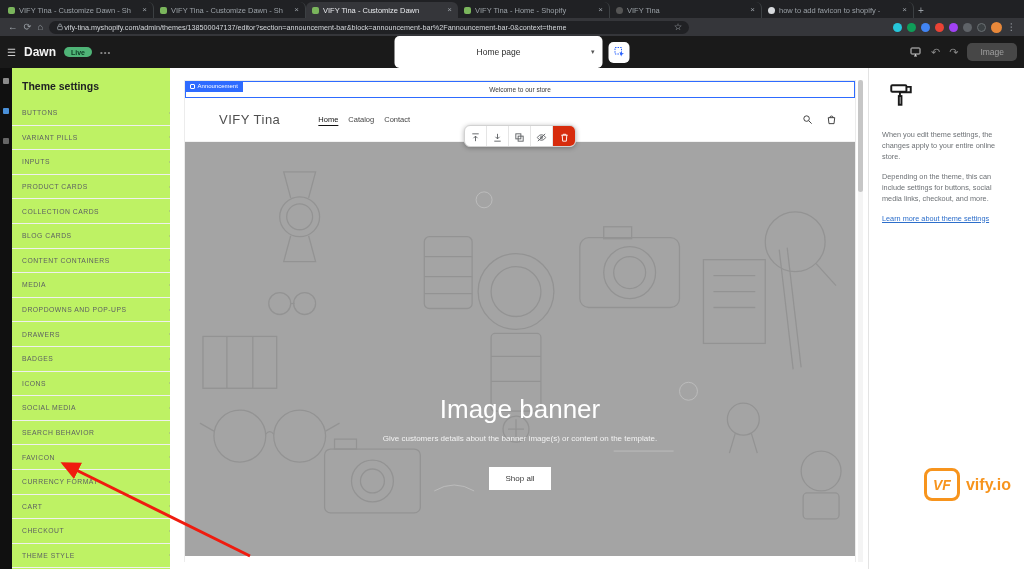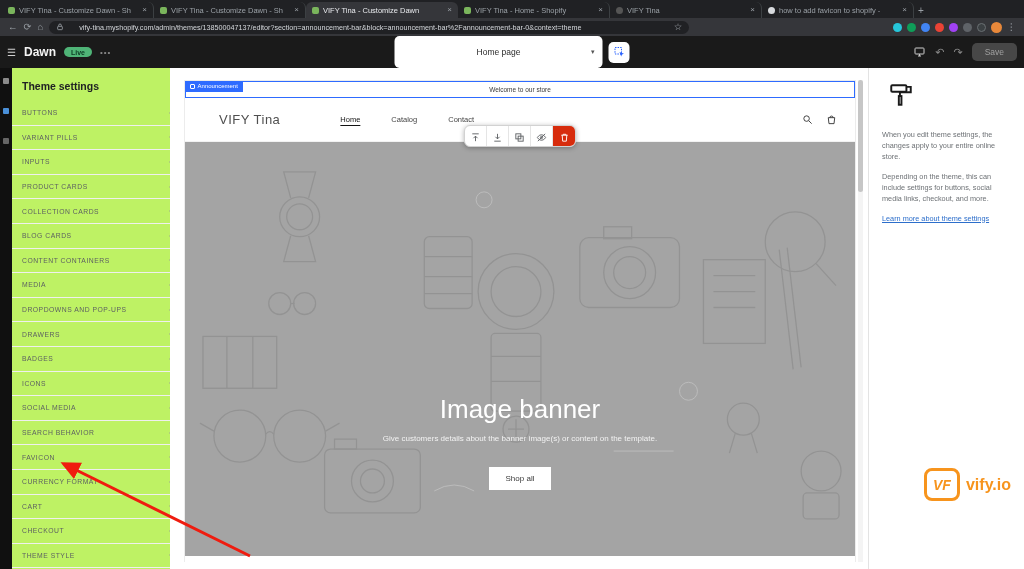--- a/index.html
+++ b/index.html
@@ -14,21 +14,21 @@
 .fav-green{background:#7ab55c}
 .fav-dark{background:#555;border-radius:50%}
 .fav-light{background:#d7dadd;border-radius:50%}
 .tab-label{flex:1;overflow:hidden;text-overflow:ellipsis}
 .tab-close{flex:none;font-size:8px;color:#9aa0a6;line-height:1}
 .newtab{width:14px;height:14px;color:#9aa0a6;font-size:10px;display:flex;align-items:center;justify-content:center;margin-bottom:1px}
 
 
 .addressbar{position:absolute;top:18px;left:0;width:1024px;height:18px;background:#35363a;display:flex;align-items:center;gap:6px;padding:0 8px}
 .nav-ic{color:#9aa0a6;font-size:9.5px;line-height:1;flex:none}
-.urlpill{width:640px;height:13px;background:#202124;border-radius:7px;display:flex;align-items:center;padding:0 7px;gap:15px;flex:none}
+.urlpill{width:640px;height:13px;background:#202124;border-radius:7px;display:flex;align-items:center;padding:0 7px;gap:0;flex:none}
 .url-text{color:#d5d8dc;font-size:7.2px;white-space:nowrap;overflow:hidden;flex:1}
 .ext-row{display:flex;align-items:center;gap:5px;margin-left:auto}
 .ext-dot{width:9px;height:9px;border-radius:50%;flex:none}
 .avatar{width:11px;height:11px;border-radius:50%;background:#e8883a;flex:none}
 
 
 .shopifybar{position:absolute;top:36px;left:0;width:1024px;height:32px;background:#1a1a1a;display:flex;align-items:center}
 .sb-left{display:flex;align-items:center;gap:8px;padding-left:7px}
 .hamburger{color:#cfcfcf;font-size:10px}
 .theme-name{color:#f5f5f5;font-size:12px;font-weight:bold}
@@ -54,21 +54,21 @@
 
 
 .canvas{position:absolute;top:68px;left:170px;width:698px;height:501px;background:#fff}
 .preview{position:absolute;top:12px;left:14px;width:672px;height:482px;background:#fff;border:1px solid #ececec}
 .announcement{position:relative;height:17px;background:#fff;border:1.5px solid #2e6bff;display:flex;align-items:center;justify-content:center}
 .announcement-text{font-size:6.5px;color:#3a3a3a}
 .ann-badge{position:absolute;top:-1.5px;left:-1.5px;height:11px;background:#2e6bff;color:#fff;font-size:6px;display:flex;align-items:center;gap:3px;padding:0 5px;z-index:5}
 .ann-badge .blk{width:5px;height:5px;border:1px solid #fff;border-radius:1px}
 .store-header{height:44px;display:flex;align-items:center;background:#fff;position:relative;border-bottom:1px solid #f2f2f2}
 .store-logo{font-size:13px;color:#4f4f4f;letter-spacing:.5px;margin-left:34px}
-.store-nav{display:flex;gap:31px;margin-left:60px}
+.store-nav{display:flex;gap:10px;margin-left:38px}
 .store-nav span{font-size:7.5px;color:#444}
 .store-nav .current{text-decoration:underline;text-underline-offset:3px;color:#121212}
 .header-icons{position:absolute;right:18px;display:flex;gap:13px;align-items:center}
 
 .block-toolbar{position:absolute;left:50%;transform:translateX(-50%);top:27px;height:22px;display:flex;background:#fff;border:1px solid #d2d2d2;border-radius:6px;box-shadow:0 1px 5px rgba(0,0,0,.3);z-index:10;overflow:hidden}
 .bt-seg{width:22px;height:22px;display:flex;align-items:center;justify-content:center;border-right:1px solid #e5e5e5}
 .bt-seg:last-child{border-right:none;background:#d72c0d}
 
 .banner{position:relative;height:414px;background:#a4a4a4;overflow:hidden}
 .banner-illu{position:absolute;inset:0;opacity:.75}
@@ -178,21 +178,21 @@
       </div>
     </div>
     <div class="sb-right">
       <svg width="13" height="12" viewBox="0 0 24 24" fill="none" stroke="#cfcfcf" stroke-width="2">
           <rect x="3" y="4" width="18" height="12" rx="1.5"></rect>
           <line x1="9" y1="20" x2="15" y2="20"></line>
           <line x1="12" y1="16" x2="12" y2="20"></line>
         </svg>
       <span class="undo-redo">↶</span>
       <span class="undo-redo">↷</span>
-      <button class="save-btn">Save</button>
+      <button class="save-btn">Image</button>
     </div>
   </div>
 
   <div class="left-strip">
     <div class="strip-ic" style="background:#8a8a8a"></div>
     <div class="strip-ic" style="background:#4a90d9;margin-top:24px"></div>
     <div class="strip-ic" style="background:#666;margin-top:24px"></div>
   </div>
 
   <div class="sidebar">

